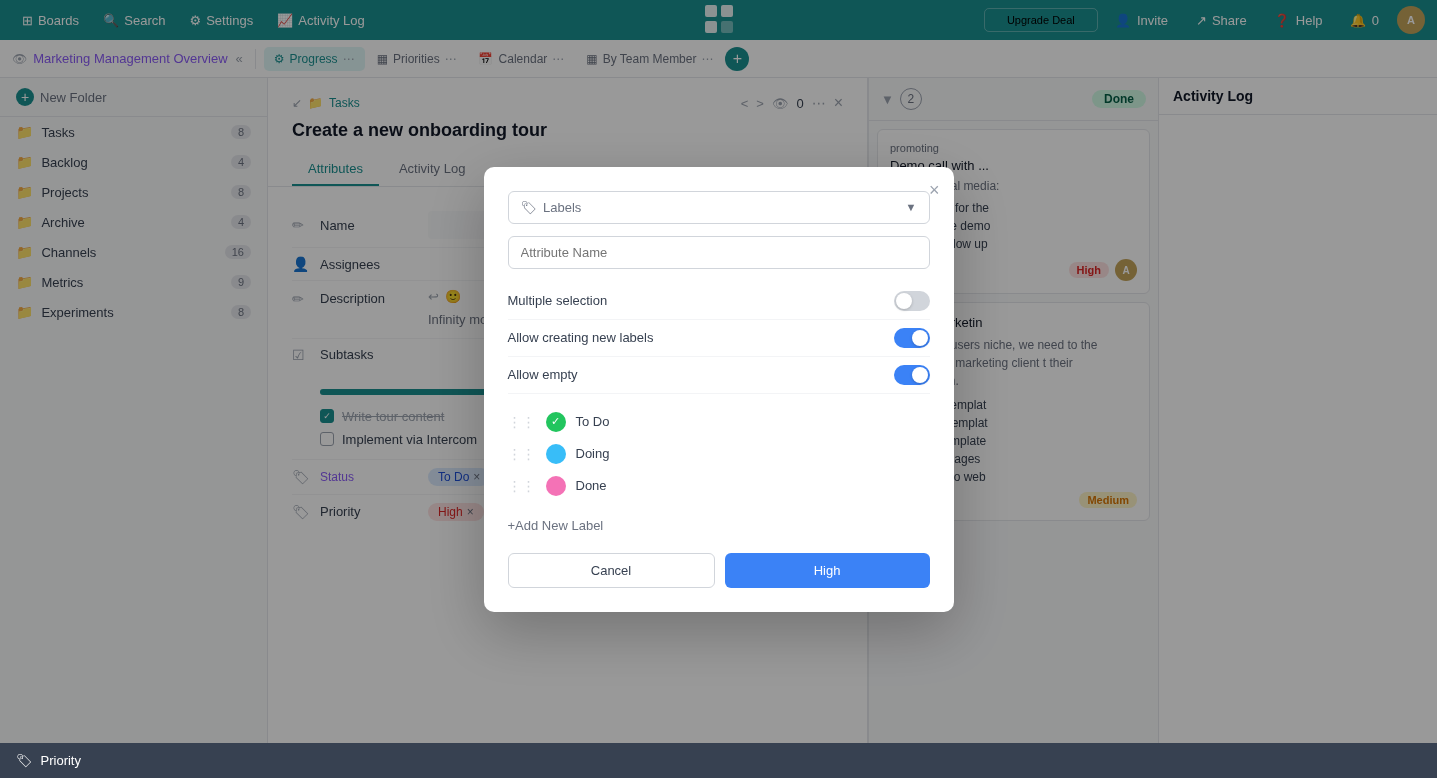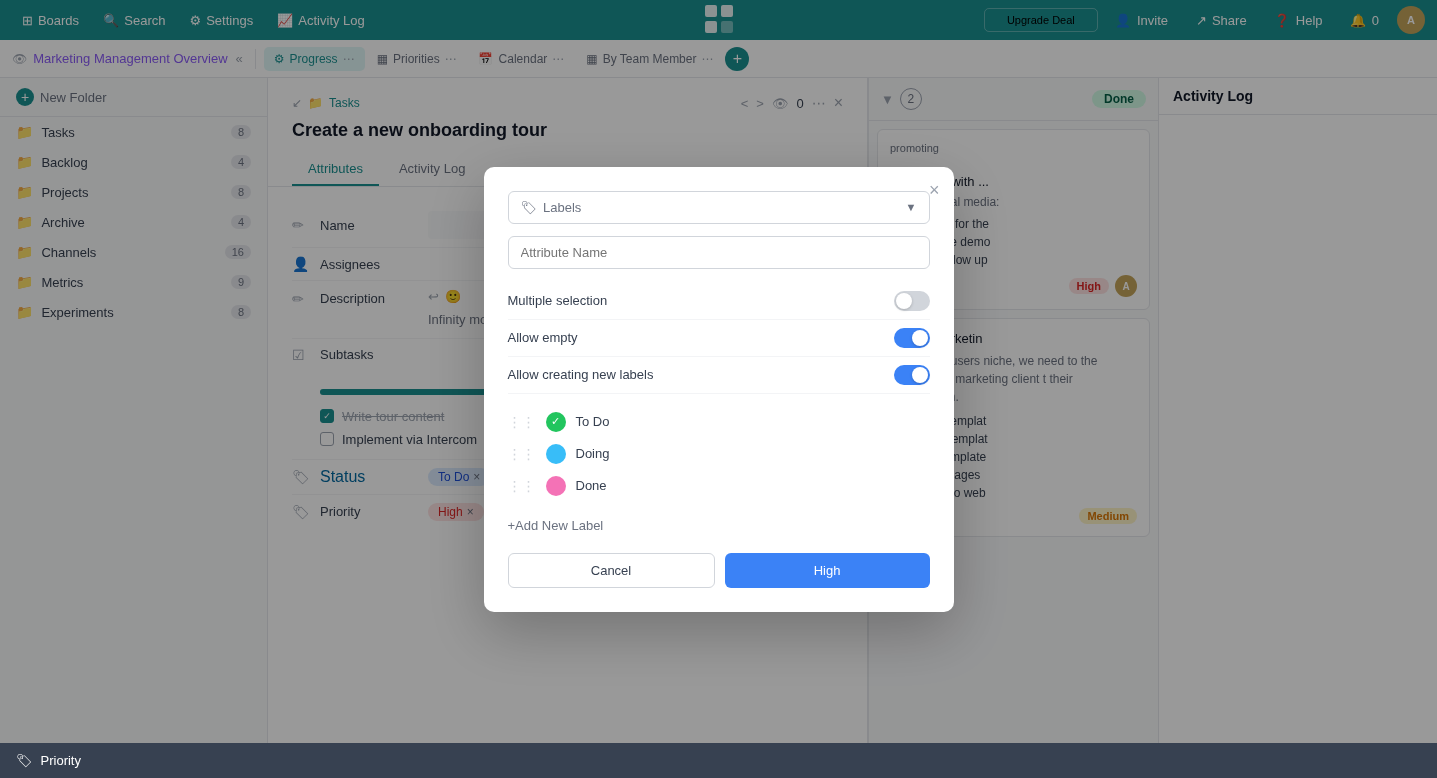--- a/index.html
+++ b/index.html
@@ -256,21 +256,21 @@
             </div>
             <div style="display:flex; align-items:center; gap:8px; padding:4px 0;">
               <div style="width:14px;height:14px;border-radius:3px;border:1.5px solid #9ca3af;flex-shrink:0;"></div>
               <span style="font-size:13px; color:#374151;">Implement via Intercom</span>
             </div>
           </div>
         </div>
 
         <div style="display:flex; align-items:center; gap:8px; padding:8px 0; border-bottom:1px solid #f3f4f6;">
           <span style="color:#9ca3af; font-size:14px; width:20px;">🏷</span>
-          <span style="font-size:16px; color:#0369a1; width:100px;">Status</span>
+          <span style="font-size:12px; color:#8b5cf6; width:100px;">Status</span>
           <div style="flex:1; display:flex; align-items:center; justify-content:space-between;">
             <div style="display:flex; align-items:center; gap:6px;">
               <span style="display:inline-flex;align-items:center;gap:4px;background:#dbeafe;color:#1d4ed8;border-radius:12px;padding:2px 10px;font-size:12px;">
                 <span>To Do</span>
                 <span style="cursor:pointer;color:#6b7280;">×</span>
               </span>
             </div>
             <span style="color:#9ca3af;font-size:11px;">▼</span>
           </div>
         </div>
@@ -294,21 +294,21 @@
     <div style="background:#f9fafb; border-left:1px solid #e5e7eb; width:290px; overflow-y:auto; flex-shrink:0;">
       <div style="display:flex;align-items:center;justify-content:space-between;padding:10px 12px;border-bottom:1px solid #e5e7eb;">
         <div style="display:flex;align-items:center;gap:6px;">
           <span style="color:#9ca3af;font-size:13px;">▼</span>
           <span style="width:22px;height:22px;border-radius:50%;border:1px solid #9ca3af;display:flex;align-items:center;justify-content:center;font-size:12px;color:#6b7280;">2</span>
         </div>
         <span style="background:#d1fae5;color:#065f46;border-radius:12px;padding:2px 12px;font-size:12px;font-weight:600;">Done</span>
       </div>
 
       <div style="background:#fff;border-radius:6px;margin:8px;padding:12px;border:1px solid #e5e7eb;">
-        <div style="font-size:11px;color:#6b7280;margin-bottom:20px;">promoting</div>
+        <div style="font-size:11px;color:#6b7280;margin-bottom:4px;">promoting</div>
         <div style="font-size:13px;font-weight:500;color:#111827;margin-bottom:6px;">Demo call with ...</div>
         <div style="font-size:12px;color:#6b7280;margin-bottom:2px;">late on social media:</div>
         <div style="margin:8px 0;">
           <div style="display:flex;align-items:center;gap:6px;margin-bottom:4px;font-size:12px;color:#374151;">
             <div style="width:13px;height:13px;border-radius:3px;background:#1a9090;display:flex;align-items:center;justify-content:center;color:#fff;font-size:8px;flex-shrink:0;">✓</div>
             <span>Prepare for the</span>
           </div>
           <div style="display:flex;align-items:center;gap:6px;margin-bottom:4px;font-size:12px;color:#374151;">
             <div style="width:13px;height:13px;border-radius:3px;background:#1a9090;display:flex;align-items:center;justify-content:center;color:#fff;font-size:8px;flex-shrink:0;">✓</div>
             <span>Have the demo</span>
@@ -388,27 +388,27 @@
     
     <input class="modal-input" type="text" placeholder="Attribute Name" style="">
     
     <div class="modal-toggle-row">
       <span class="modal-toggle-label">Multiple selection</span>
       <div class="toggle toggle-off">
         <div class="toggle-knob"></div>
       </div>
     </div>
     <div class="modal-toggle-row">
-      <span class="modal-toggle-label">Allow empty</span>
+      <span class="modal-toggle-label">Allow creating new labels</span>
       <div class="toggle toggle-on">
         <div class="toggle-knob"></div>
       </div>
     </div>
     <div class="modal-toggle-row">
-      <span class="modal-toggle-label">Allow creating new labels</span>
+      <span class="modal-toggle-label">Allow empty</span>
       <div class="toggle toggle-on">
         <div class="toggle-knob"></div>
       </div>
     </div>
     
     <div class="label-list">
       <div class="label-item">
         <span class="drag-handle">⋮⋮</span>
         <div class="label-dot" style="background:#22c55e;">✓</div>
         <span class="label-name">To Do</span>

